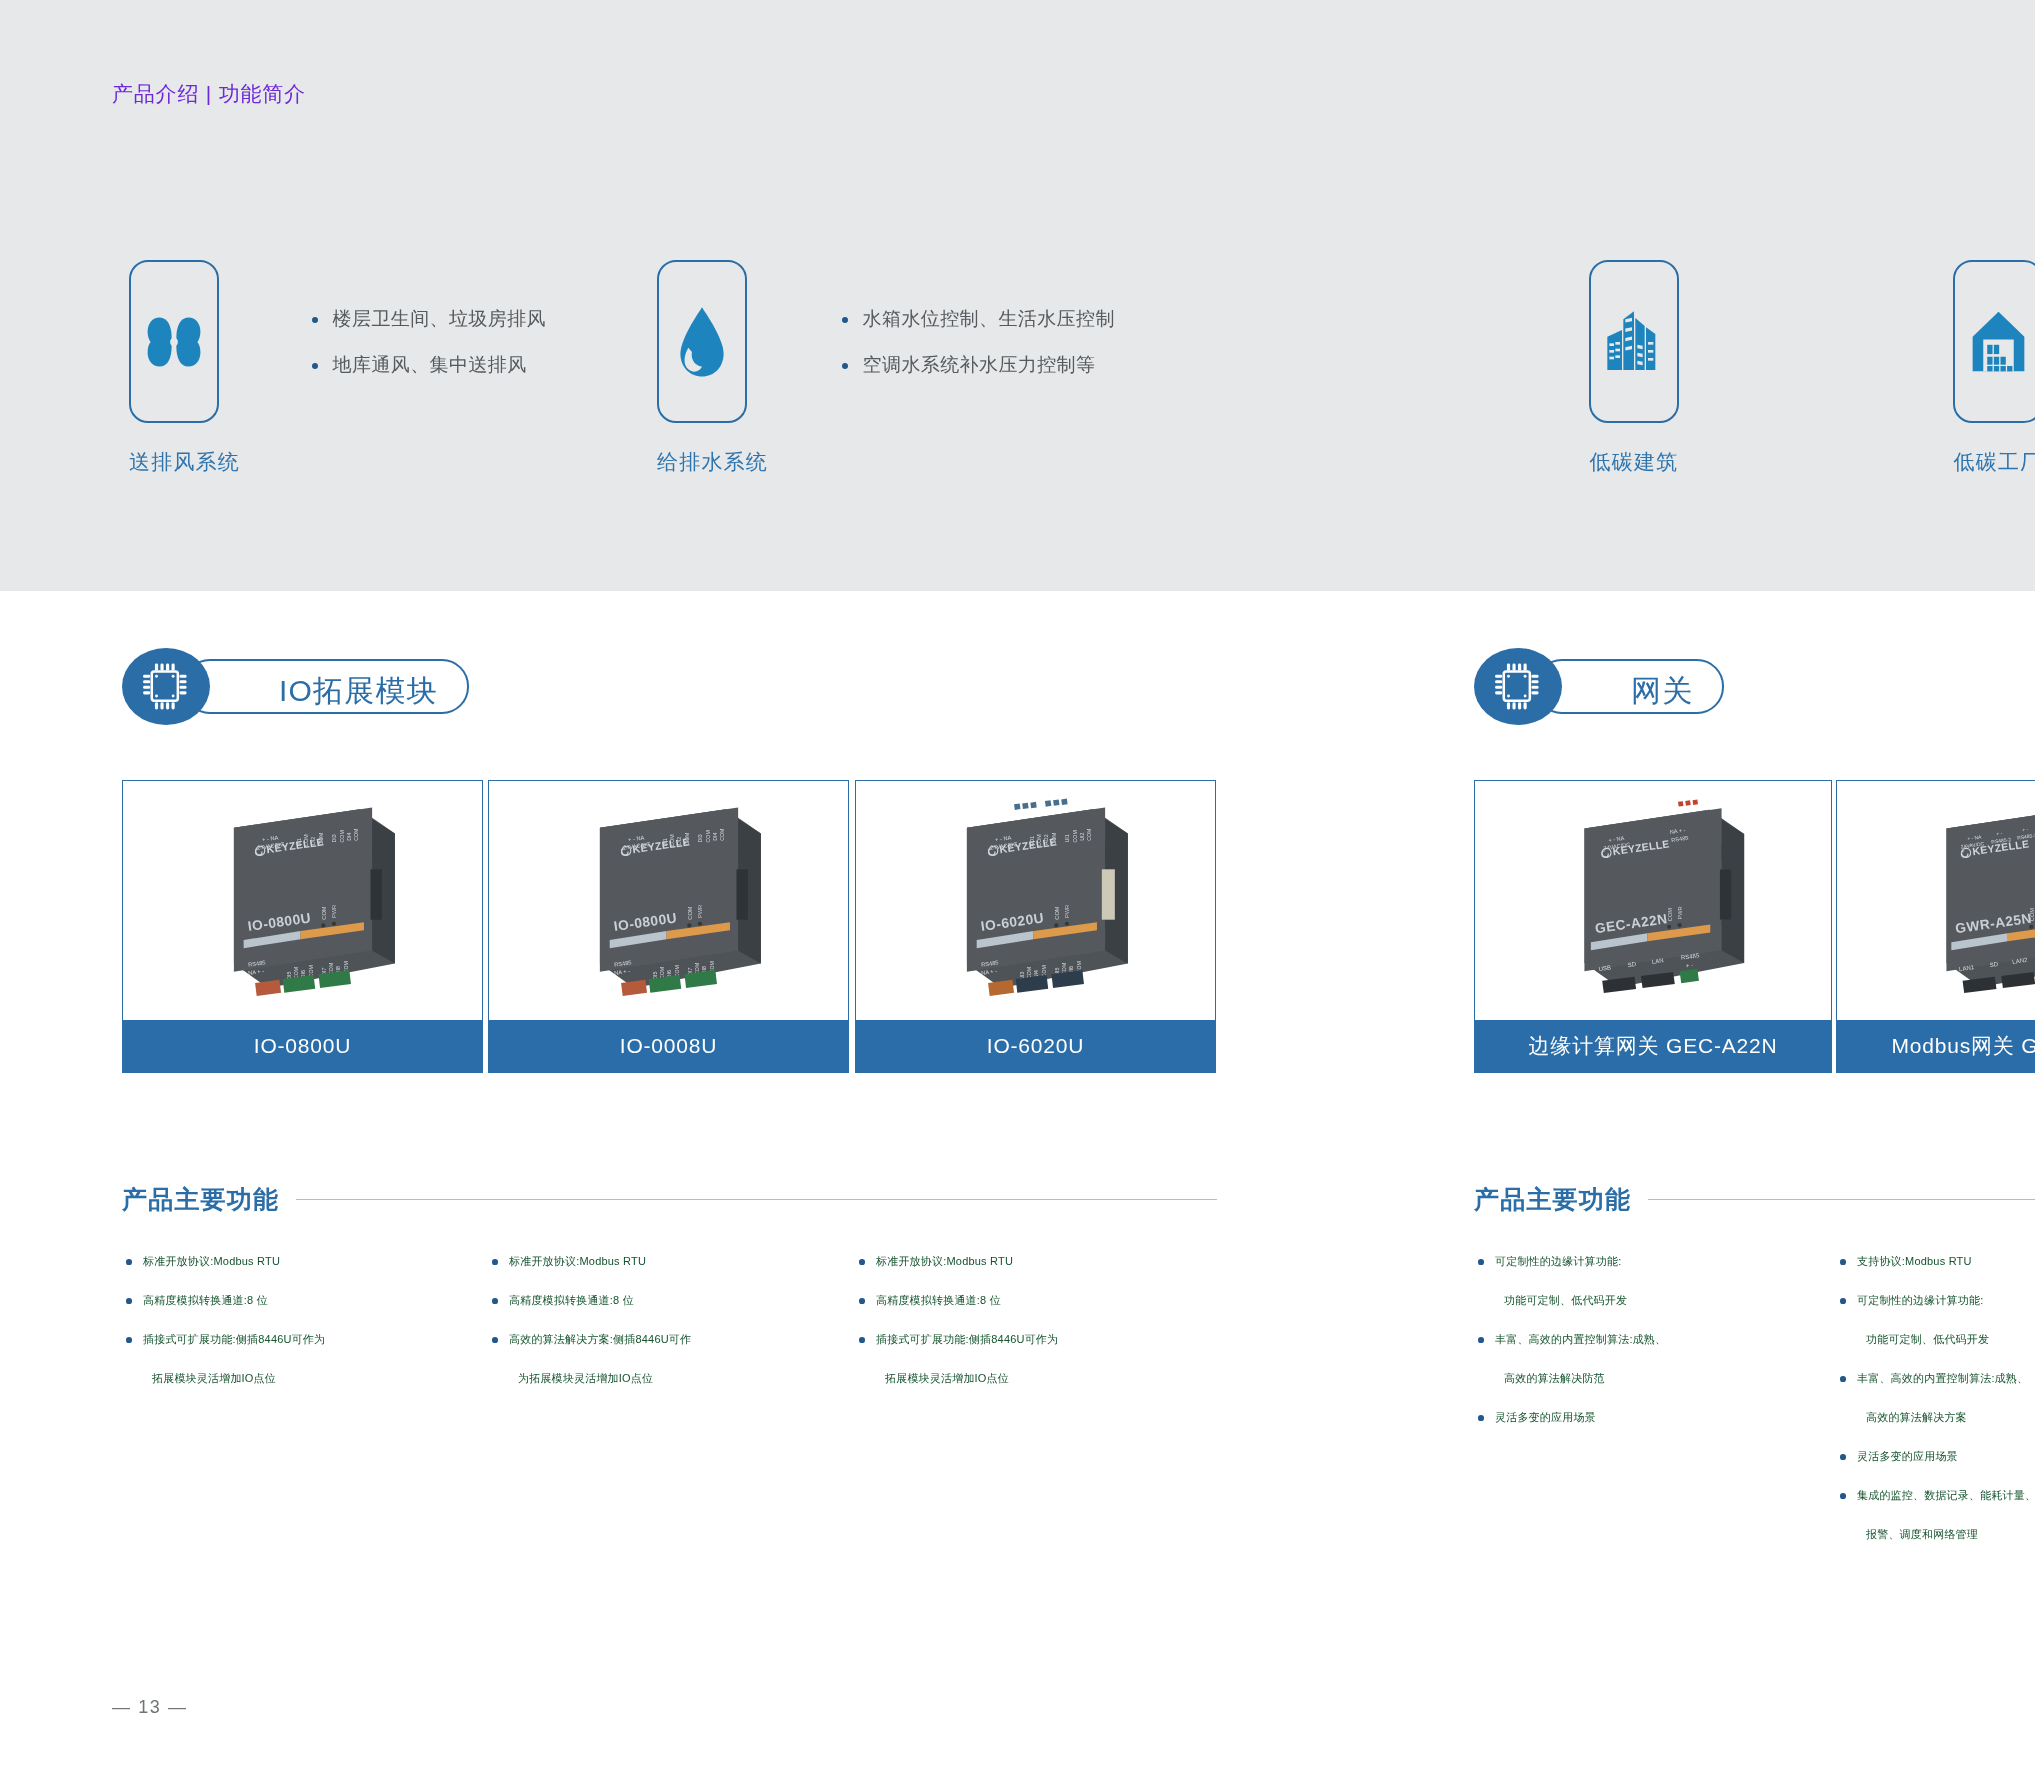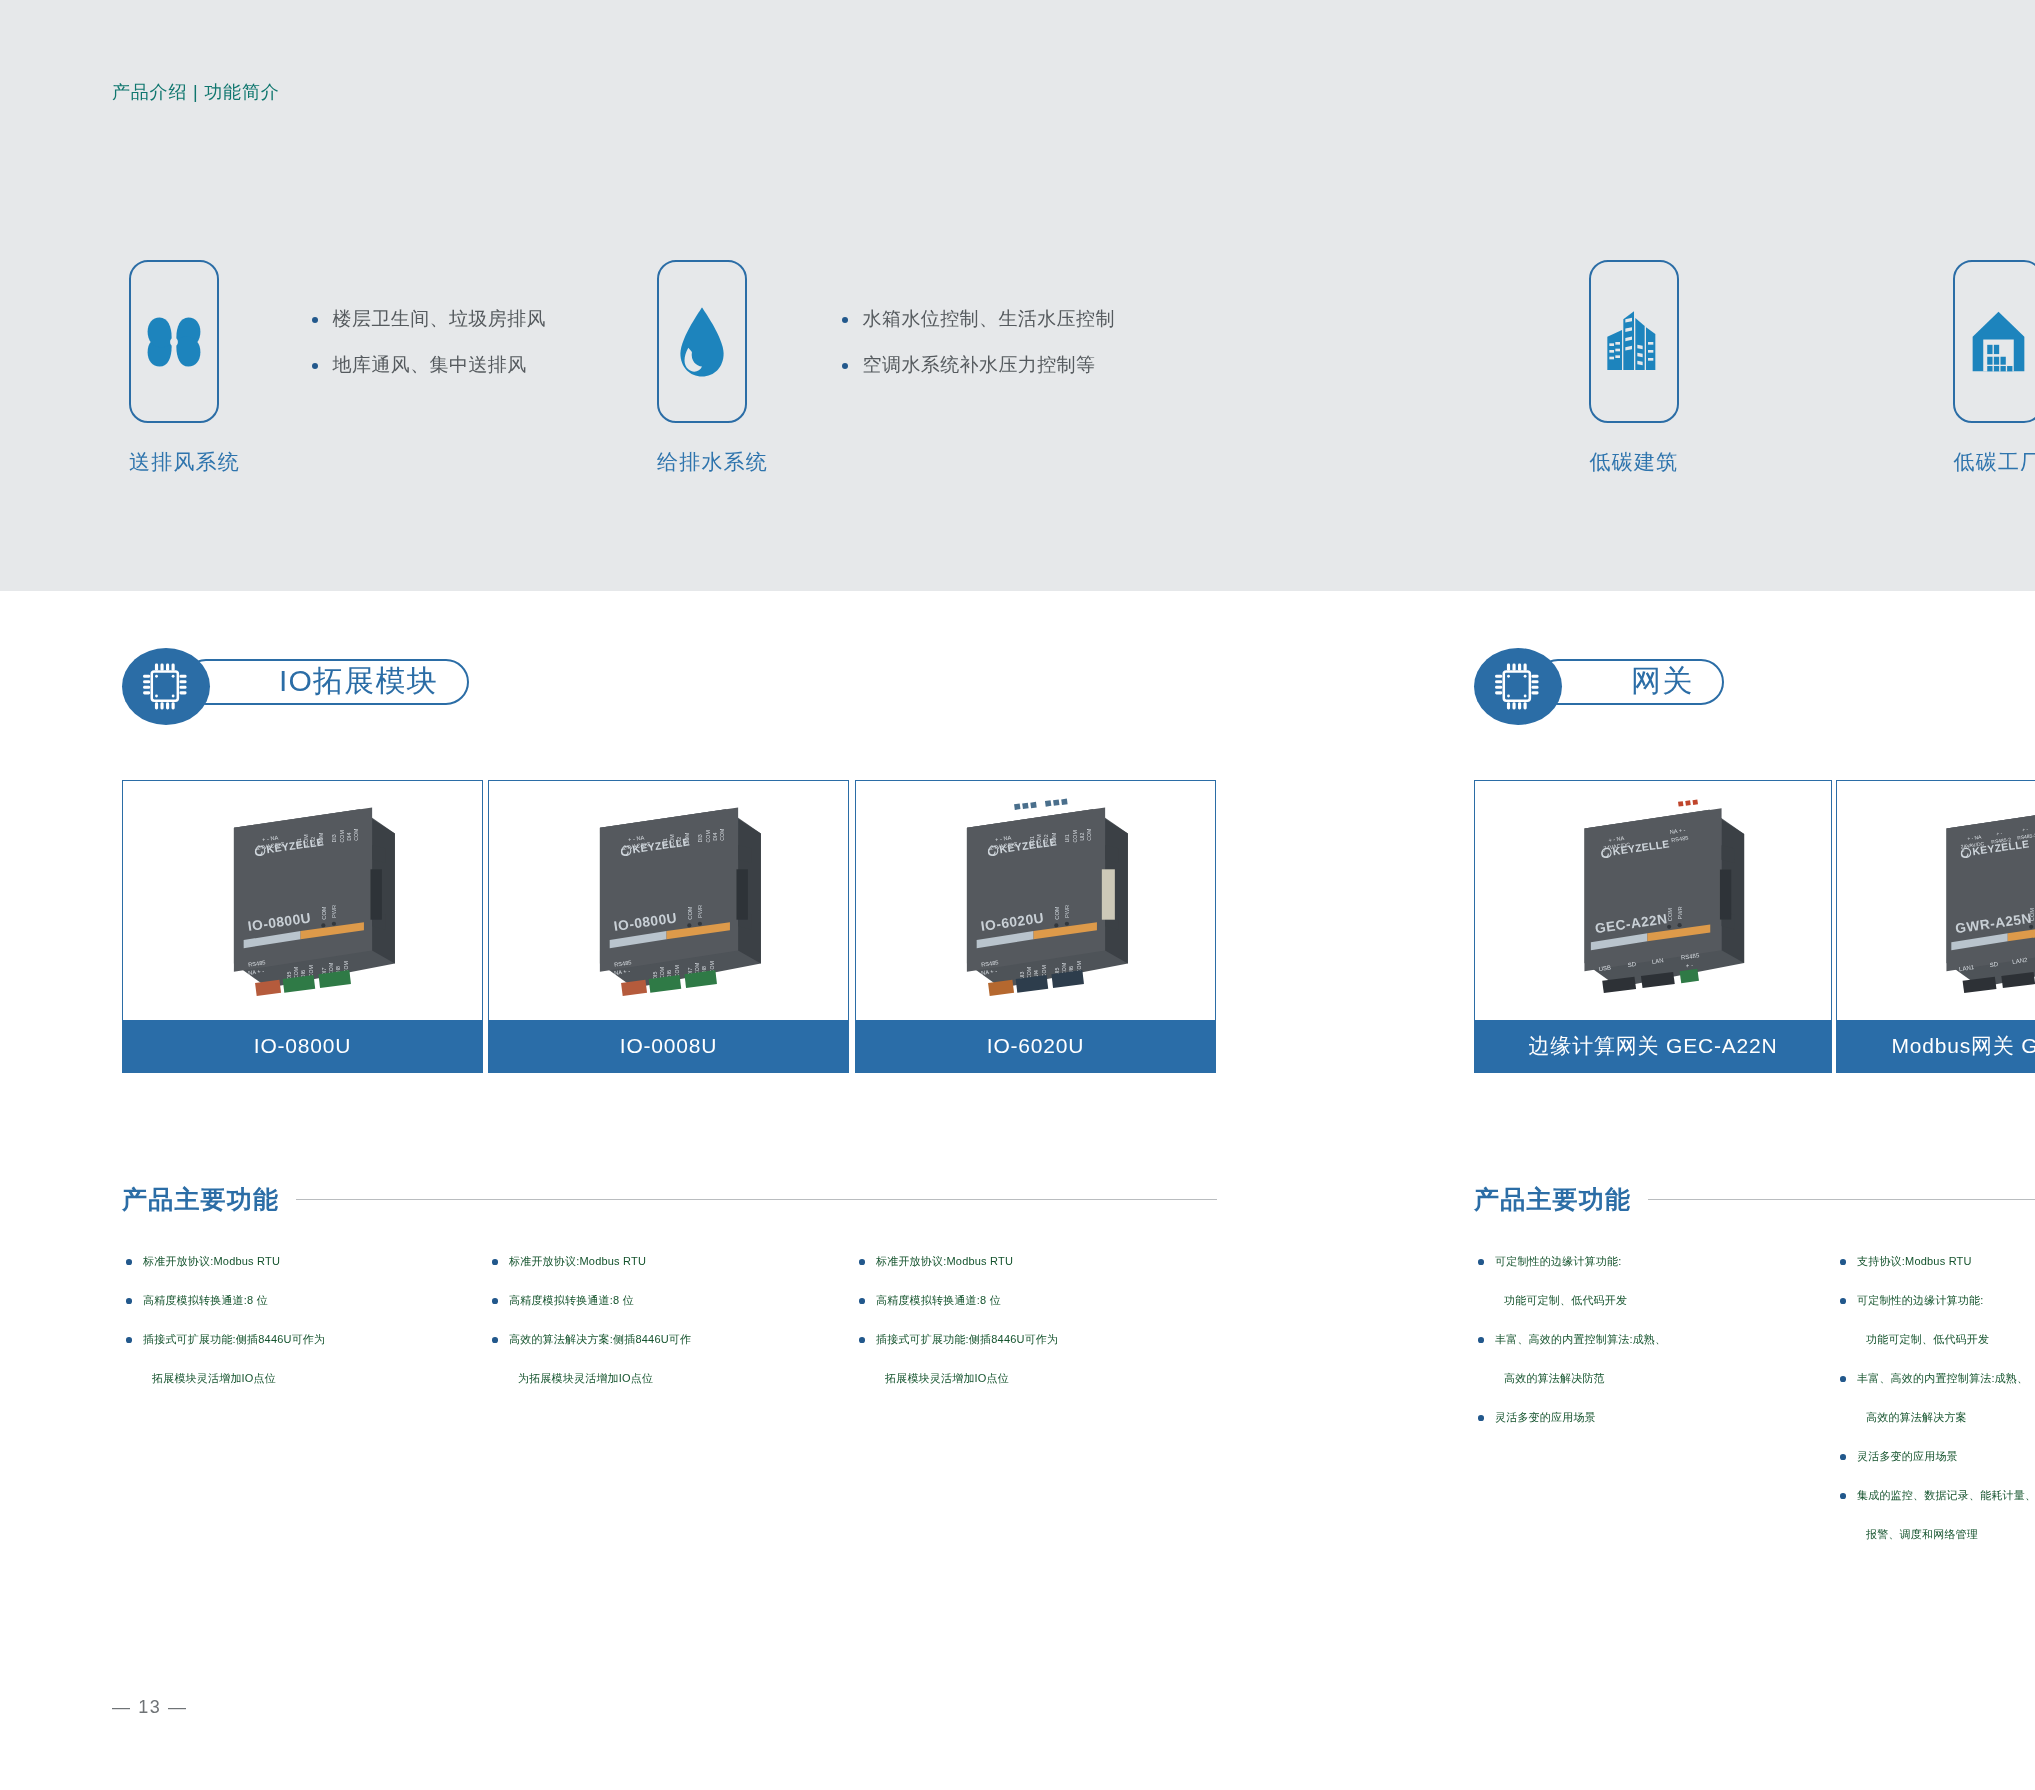--- a/index.html
+++ b/index.html
@@ -13,22 +13,22 @@
   .page { position:relative; width:2622px; height:1791px; overflow:hidden; background:#fff; }
 
   
   .top-band {
     position:absolute; left:0; top:0; width:2622px; height:591px;
     background:#e6e8ea;
   }
 
   
   .run-head {
-    position:absolute; top:80px; font-size:18px; letter-spacing:0.8px;
-    color:#0f766e; white-space:nowrap; font-weight:400;
+    position:absolute; top:80px; font-size:21px; letter-spacing:0.8px;
+    color:#6d28d9; white-space:nowrap; font-weight:400;
   }
   .run-head.left  { left:112px; }
 
   .app-block { position:absolute; }
   .icon-frame {
     width:90px; height:163px;
     border:2.8px solid #2b6da6; border-radius:19px;
     display:flex; align-items:center; justify-content:center;
     background:transparent;
   }
@@ -51,23 +51,23 @@
     content:""; position:absolute; left:3.3px; top:8.1px;
     width:6.1px; height:6.1px; border-radius:50%; background:#22588c;
   }
 
   
   .body-area { position:absolute; left:0; top:591px; width:2622px; height:1200px; background:#fff; }
 
   
   .sec-header { position:absolute; height:77px; }
   .pill {
-    position:absolute; left:61px; top:11.4px; height:46px;
+    position:absolute; left:61px; top:11.4px; height:55px;
     border:2px solid #2b6da6; border-radius:27px;
-    display:flex; align-items:flex-start;
+    display:flex; align-items:flex-end;
     padding-left:94px; padding-right:29px;
     background:#fff;
   }
   .pill-label { font-size:30px; color:#2b6da6; letter-spacing:1.2px; white-space:nowrap; }
   .chip-badge {
     position:absolute; left:0; top:0; width:88px; height:77px;
     border-radius:50%; background:#2b6da6;
     display:flex; align-items:center; justify-content:center; z-index:2;
   }
 

